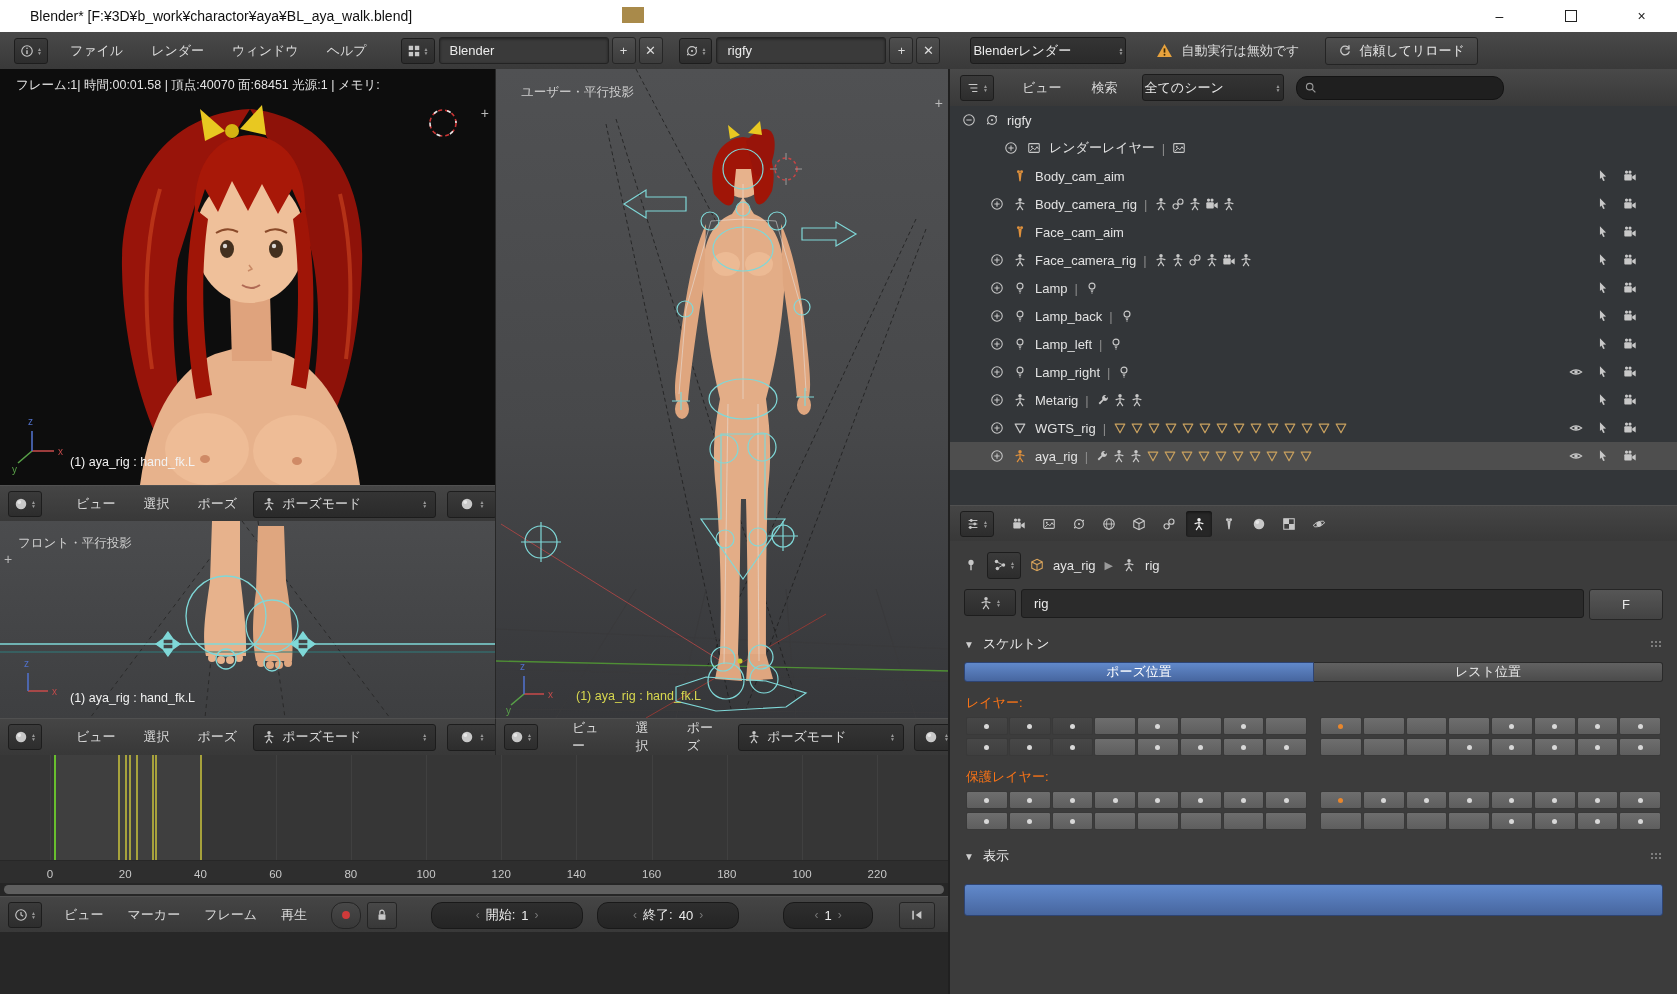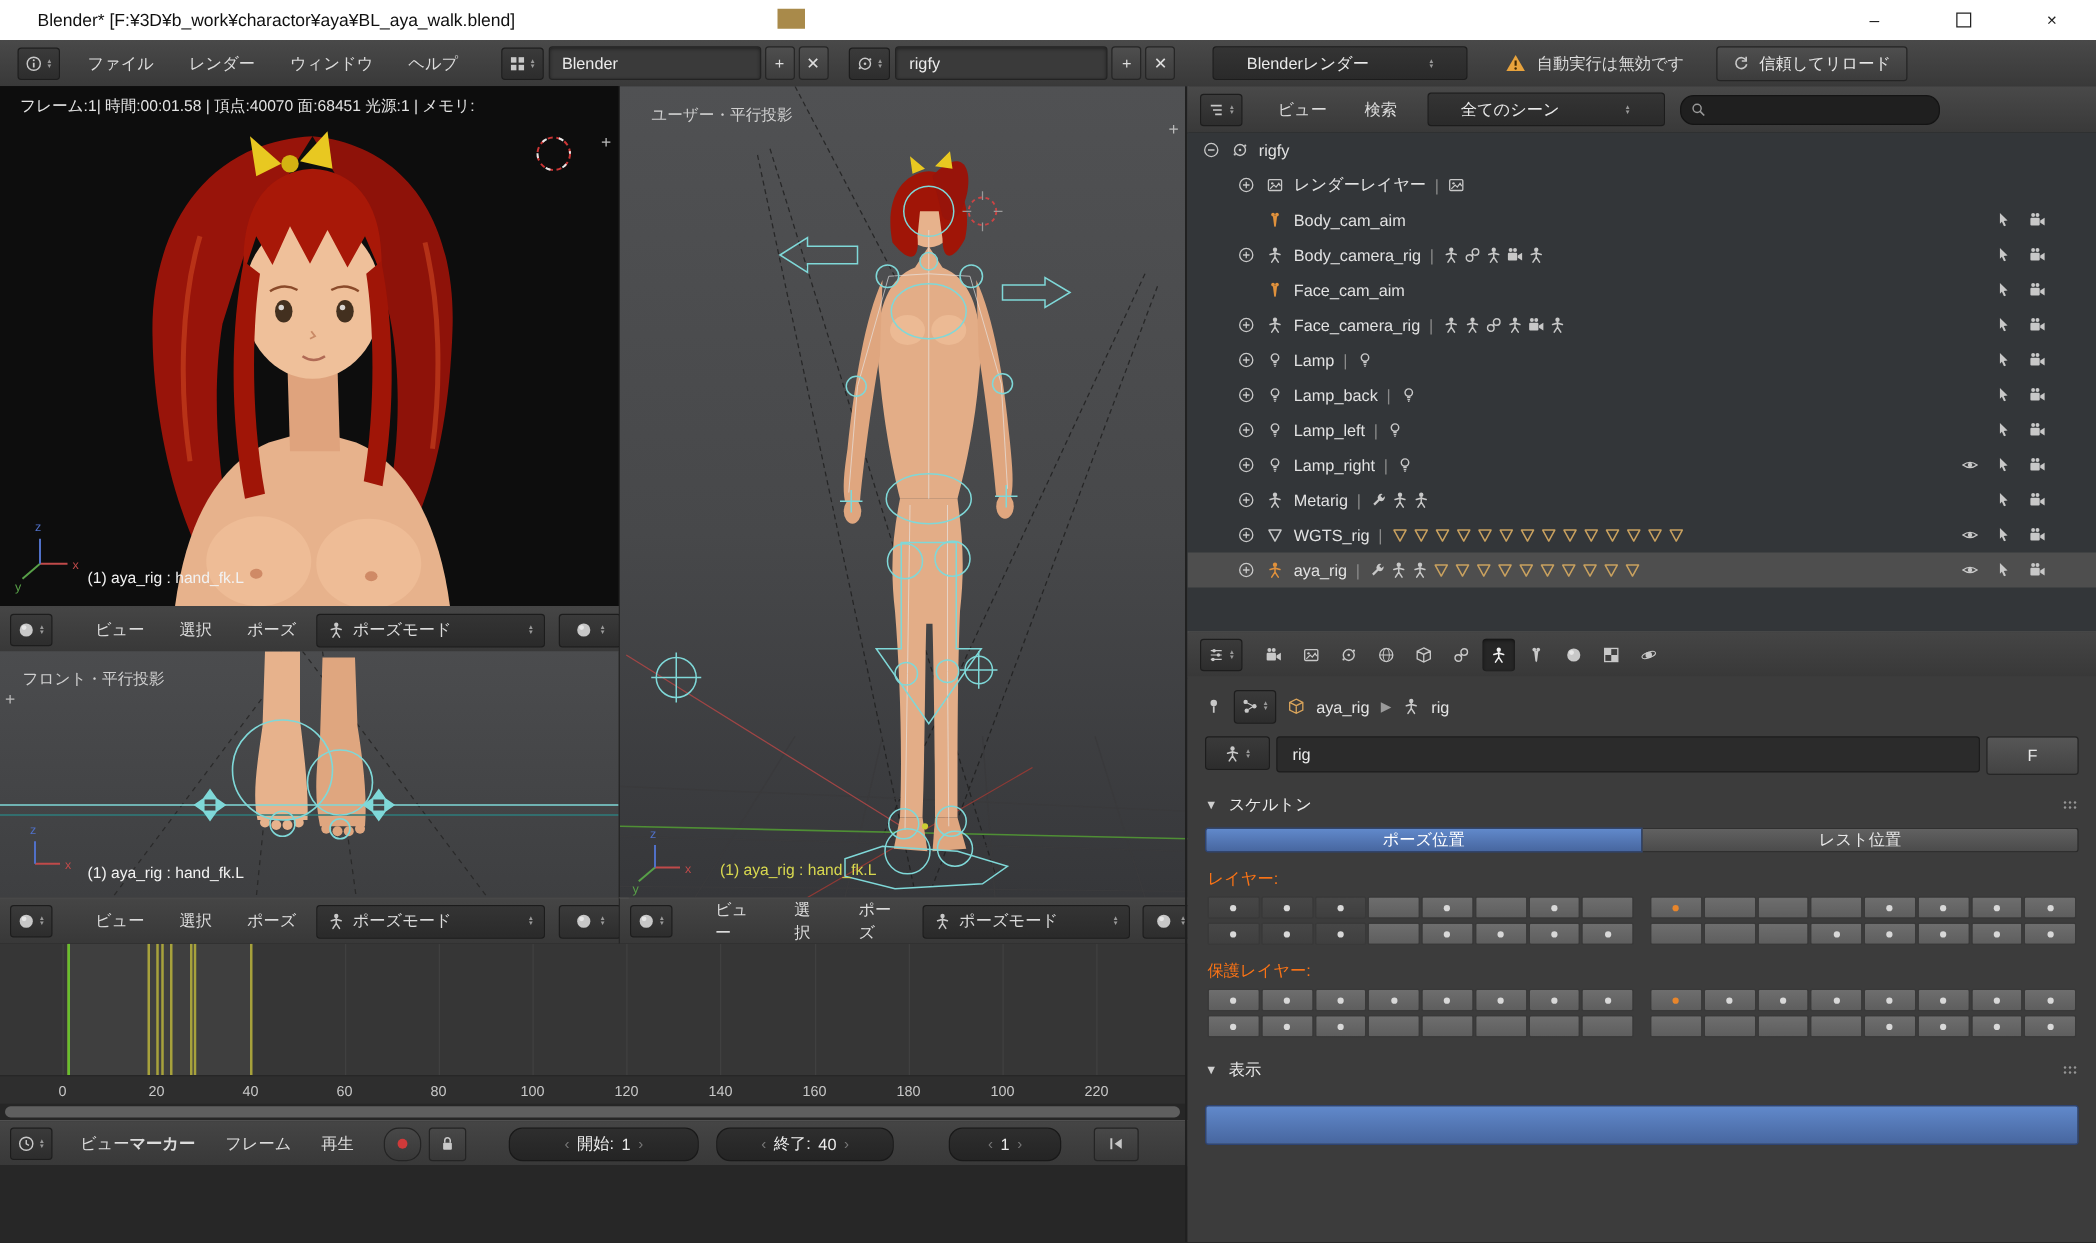--- a/index.html
+++ b/index.html
@@ -25,21 +25,21 @@
   .menubar{left:0;top:32px;width:1677px;height:37px;background:linear-gradient(#494949,#393939);
            border-bottom:1px solid #252525;display:flex;align-items:center;}
   .esel{height:24px;border-radius:3px;background:linear-gradient(#3a3a3a,#2d2d2d);
         border:1px solid #1d1d1d;display:flex;align-items:center;justify-content:center;padding:0 5px;}
   .hmenu{color:#dcdcdc;cursor:default;}
   .dfield{height:25px;background:#3a3a3a;border:1px solid #232323;border-radius:3px;
           box-shadow:inset 0 1px 3px rgba(0,0,0,.45);display:flex;align-items:center;padding:0 10px;color:#ececec;}
   .sqbtn{width:22px;height:25px;border-radius:3px;background:linear-gradient(#4e4e4e,#3d3d3d);
          border:1px solid #262626;display:flex;align-items:center;justify-content:center;color:#ddd;font-size:13px;}
   .dd{height:25px;border-radius:3px;background:linear-gradient(#343434,#2a2a2a);border:1px solid #1c1c1c;
-      display:flex;align-items:center;padding:0 26px;gap:6px;color:#eaeaea;}
+      display:flex;align-items:center;padding:0 2px;gap:6px;color:#eaeaea;}
   .warnwrap{display:flex;align-items:center;gap:8px;}
   .btn{height:26px;border-radius:3px;background:linear-gradient(#4e4e4e,#3c3c3c);border:1px solid #242424;
        display:flex;align-items:center;justify-content:center;gap:7px;color:#e8e8e8;padding:0 12px;}
 
   
   .vp{position:absolute;overflow:hidden;}
   .vp-camera{left:0;top:69px;width:495px;height:416px;background:#0d0d0d;}
   .vp-front{left:0;top:521px;width:495px;height:197px;background:linear-gradient(#4b4c4e,#3e3f41);}
   .vp-user{left:495px;top:69px;width:455px;height:649px;background:linear-gradient(#505153 0%,#47484a 55%,#36373a 100%);border-left:1px solid #272727;}
   .vp-label{position:absolute;color:#cfcfcf;font-size:12.5px;}
@@ -653,21 +653,21 @@
     </div>
   </div>
   <div class="abs tl-footer">
     <div class="esel">
       <svg class="ic" viewBox="0 0 16 16">
           <use href="#sym-clock" xlink:href="#sym-clock"></use>
         </svg>
         <span class="ud"></span>
     </div>
     <span class="hmenu" style="margin-left:22px;">ビュー</span>
-    <span class="hmenu" style="font-weight:bold;">マーカー</span>
+    <span class="hmenu" style="margin-left:24px;">マーカー</span>
     <span class="hmenu" style="margin-left:24px;">フレーム</span>
     <span class="hmenu" style="margin-left:24px;">再生</span>
     <div class="tbtn" style="margin-left:24px;border-radius:12px;">
       <svg class="ic" viewBox="0 0 16 16">
           <use href="#sym-rec" xlink:href="#sym-rec"></use>
         </svg>
     </div>
     <div class="tbtn" style="margin-left:6px;">
       <svg class="ic" viewBox="0 0 16 16">
           <use href="#sym-lock" xlink:href="#sym-lock"></use>
@@ -728,21 +728,21 @@
           </svg>
         </span>
         <span class="oi ">
           <svg class="ic " viewBox="0 0 16 16">
             <use href="#sym-scene" xlink:href="#sym-scene"></use>
           </svg>
         </span>
         <span class="olabel">rigfy</span>
         <span class="orights"></span>
       </div>
-      <div class="orow" style="padding-left:34px">
+      <div class="orow" style="padding-left:48px">
         <span class="tw">
           <svg class="ic " viewBox="0 0 16 16">
             <use href="#sym-plusc" xlink:href="#sym-plusc"></use>
           </svg>
         </span>
         <span class="oi ">
           <svg class="ic " viewBox="0 0 16 16">
             <use href="#sym-photo" xlink:href="#sym-photo"></use>
           </svg>
         </span>

